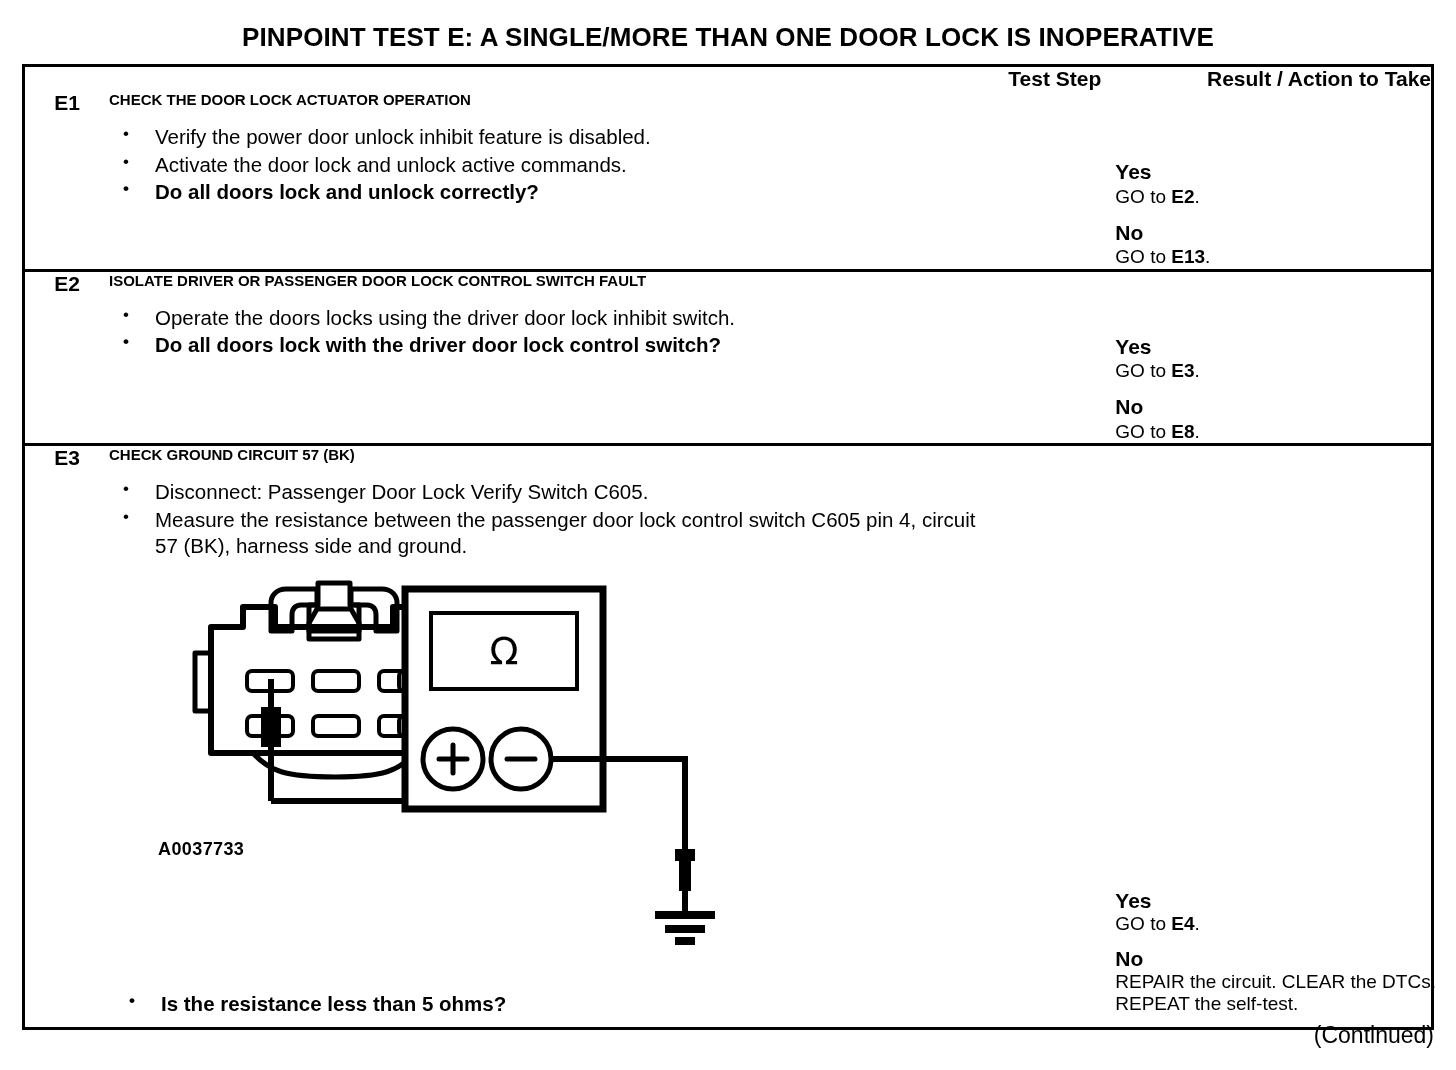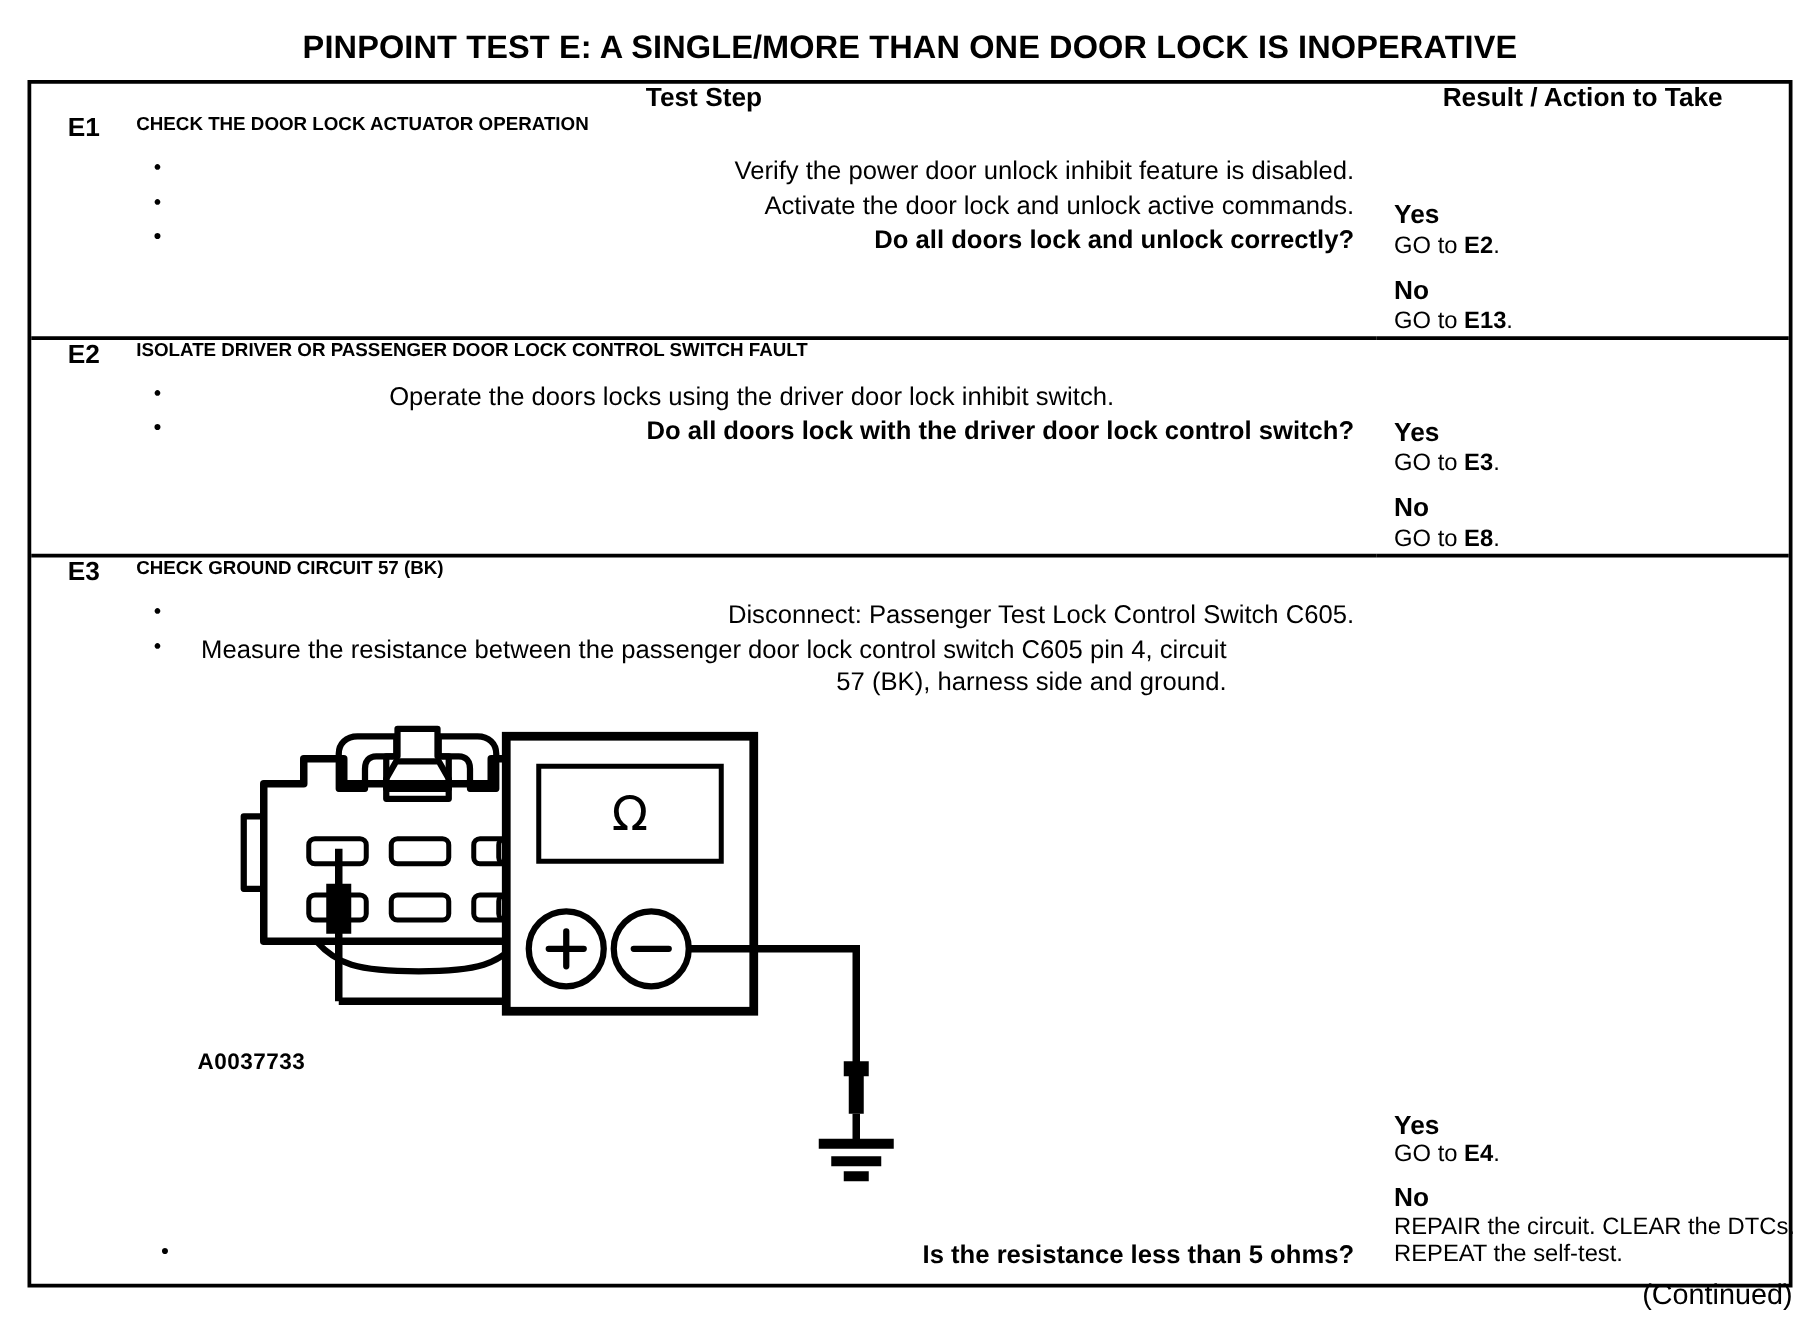--- a/index.html
+++ b/index.html
@@ -46,21 +46,21 @@
   table.pinpoint td, table.pinpoint th {
     border: 0;
     padding: 0;
     vertical-align: top;
   }
   .col-step  { width: 1012px; }
   .col-res   { width: 310px; }
 
   
   .hdr-cell {
-    text-align: center;
+    text-align: right;
     font-size: 21px;
     font-weight: bold;
     padding: 8px 0 9px 0;
     border-bottom: 3px solid #000;
     vertical-align: middle;
   }
   .hdr-left  { border-right: 3px solid #000; }
 
   
   .step-block {
@@ -89,21 +89,20 @@
   .title-cell {
     font-size: 15px;
     font-weight: bold;
     border-bottom: 3px solid #000;
     padding: 5px 0 6px 10px;
     line-height: 1.16;
     vertical-align: middle;
   }
   .body-cell {
     padding: 0;
-    text-align: right;
   }
 
   
   ul.bullets {
     list-style: none;
     margin: 0;
     padding: 9px 0 0 0;
   }
   ul.bullets li {
     position: relative;
@@ -264,21 +263,21 @@
     <td>
       <table class="inner-tbl">
         <tbody>
                 <tr>
           <td class="id-cell">E3</td>
           <td class="title-cell">CHECK GROUND CIRCUIT 57 (BK)</td>
         </tr>
         <tr>
           <td class="body-cell" colspan="2">
             <ul class="bullets">
-              <li>Disconnect: Passenger Test Lock Control Switch C605.</li>
+              <li>Disconnect: Passenger Door Lock Verify Switch C605.</li>
               <li style="padding-right:120px">Measure the resistance between the passenger door lock control switch C605 pin 4, circuit 57 (BK), harness side and ground.</li>
             </ul>
 
             <div class="figure-area">
               <svg class="fig-svg" width="1010" height="430" viewBox="0 0 1010 430">
                 <g fill="none" stroke="#000" stroke-width="5" stroke-linejoin="round" stroke-linecap="round">
 
                   <g>
                     <path d="M246 70 L246 42 C246 34 252 28 261 28 L292 28 L292 44 L276 44 C270 44 267 48 267 54 L267 70 Z" stroke-width="5"></path>
                     <path d="M372 70 L372 42 C372 34 366 28 357 28 L326 28 L326 44 L342 44 C348 44 351 48 351 54 L351 70 Z" stroke-width="5"></path>

